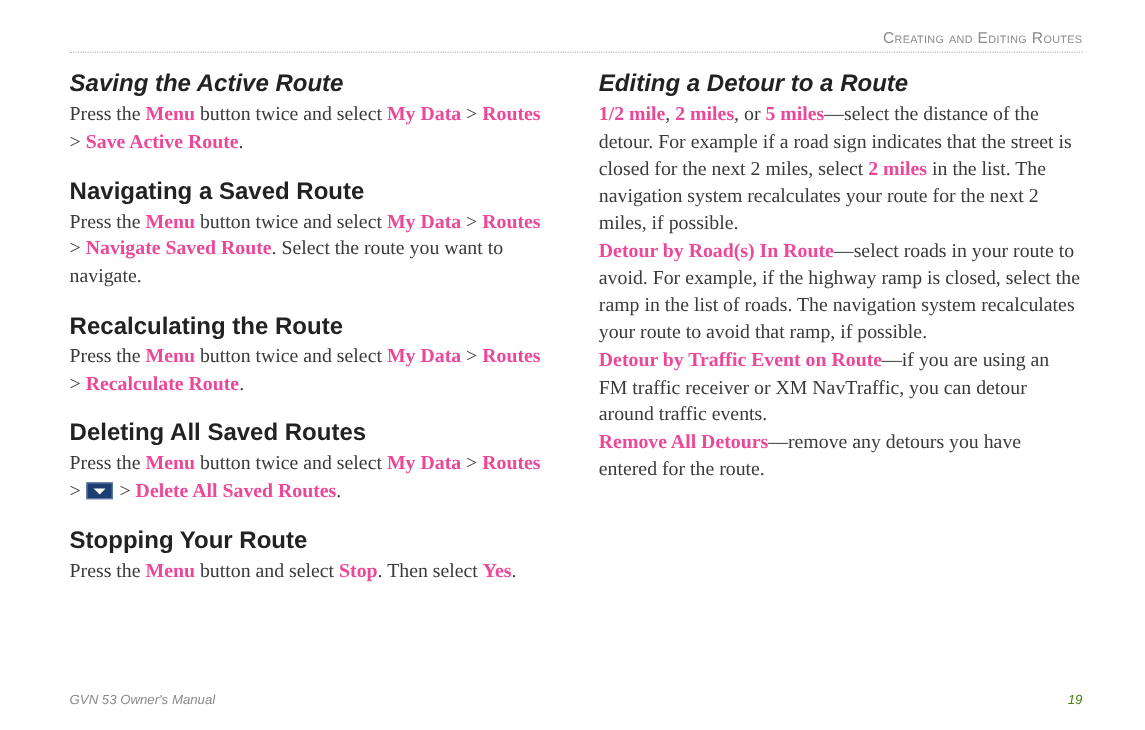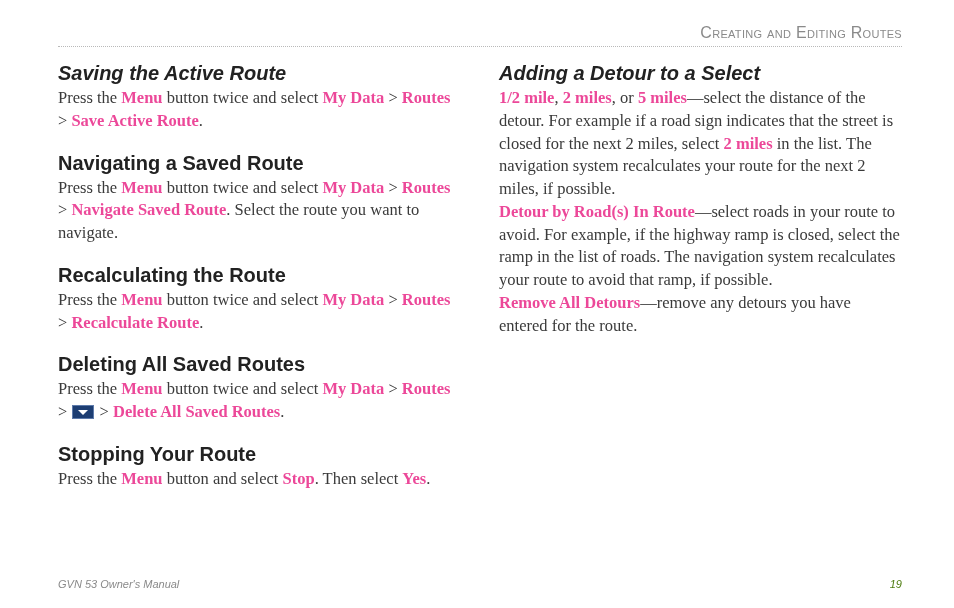--- a/index.html
+++ b/index.html
@@ -8,21 +8,21 @@
     font-family: "Times New Roman", Times, serif;
     color: #333333;
     background: #ffffff;
     padding: 24px 52px 20px 58px;
     position: relative;
   }
   .header {
     text-align: right;
     font-family: Arial, Helvetica, sans-serif;
     font-variant: small-caps;
-    font-size: 16px;
+    font-size: 13px;
     color: #8a8a8a;
     letter-spacing: 0.3px;
     border-bottom: 1px dotted #b9b9b9;
     padding-bottom: 4px;
     margin-bottom: 14px;
   }
   .columns {
     display: flex;
     gap: 38px;
   }
@@ -108,30 +108,33 @@
       <span>Press the </span><span class="b">Menu</span><span> button twice and select </span><span class="b">My Data</span><span class="gt"> &gt; </span><span class="b">Routes</span><span class="gt"> &gt; </span><span class="dropdown-icon"></span><span class="gt"> &gt; </span><span class="b">Delete All Saved Routes</span><span>.</span>
     </p>
 
     <h2>Stopping Your Route</h2>
     <p>
       <span>Press the </span><span class="b">Menu</span><span> button and select </span><span class="b">Stop</span><span>. Then select </span><span class="b">Yes</span><span>.</span>
     </p>
   </div>
 
   <div class="col">
-    <h2>Adding a Detour to a Select</h2>
+    <h2>Editing a Detour to a Route</h2>
 
     <p>
       <span class="b">1/2 mile</span><span>, </span><span class="b">2 miles</span><span>, or </span><span class="b">5 miles</span><span>—select the distance of the detour. For example if a road sign indicates that the street is closed for the next 2 miles, select </span><span class="b">2 miles</span><span> in the list. The navigation system recalculates your route for the next 2 miles, if possible.</span>
     </p>
 
     <p>
       <span class="b">Detour by Road(s) In Route</span><span>—select roads in your route to avoid. For example, if the highway ramp is closed, select the ramp in the list of roads. The navigation system recalculates your route to avoid that ramp, if possible.</span>
     </p>
 
+    <p>
+      <span class="b">Detour by Traffic Event on Route</span><span>—if you are using an FM traffic receiver or XM NavTraffic, you can detour around traffic events.</span>
+    </p>
 
     <p>
       <span class="b">Remove All Detours</span><span>—remove any detours you have entered for the route.</span>
     </p>
   </div>
 </div>
 
 <div class="footer">
   <span>GVN 53 Owner's Manual</span>
   <span class="pg">19</span>

